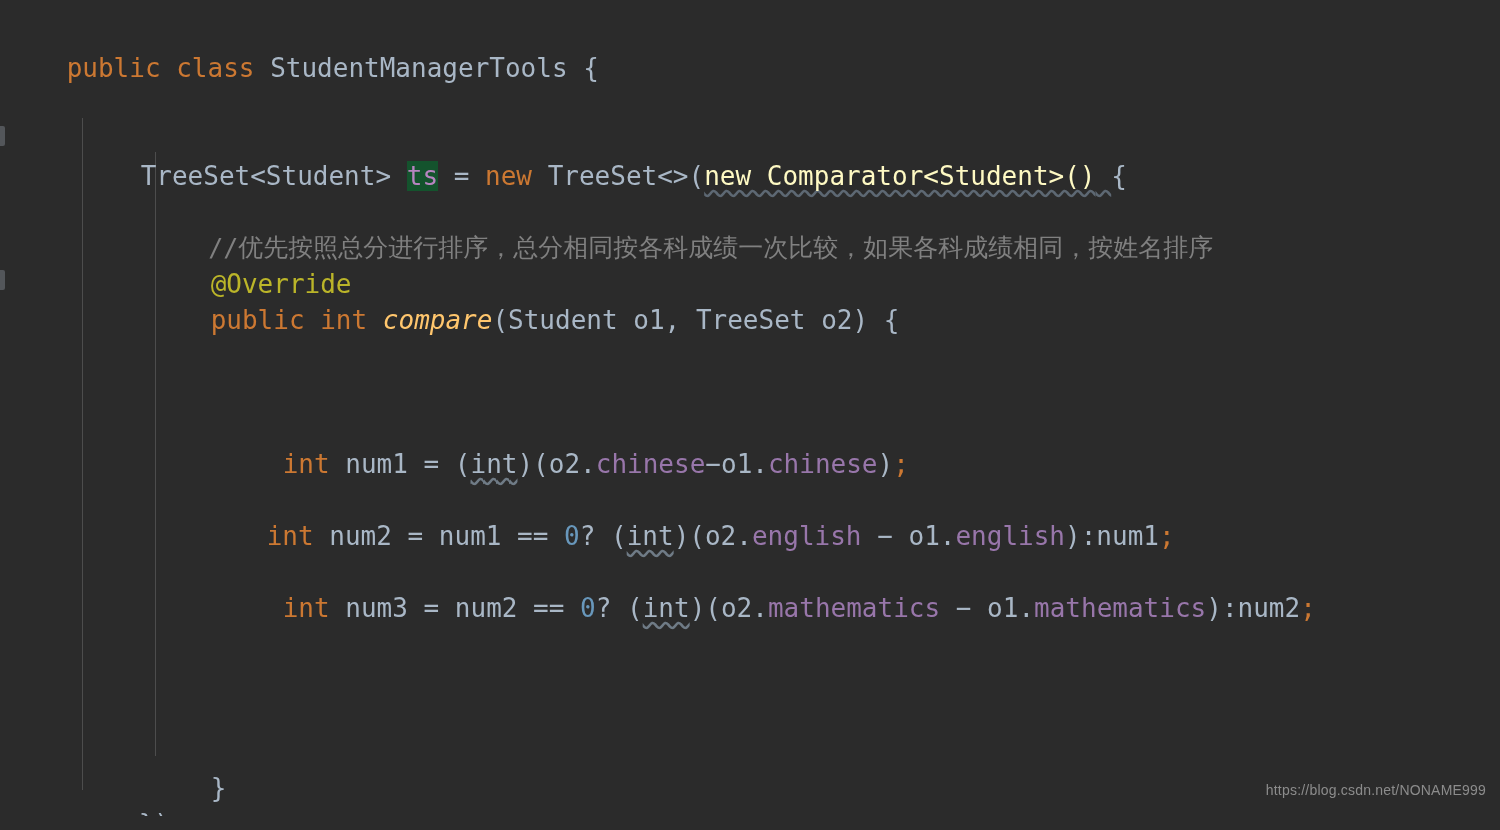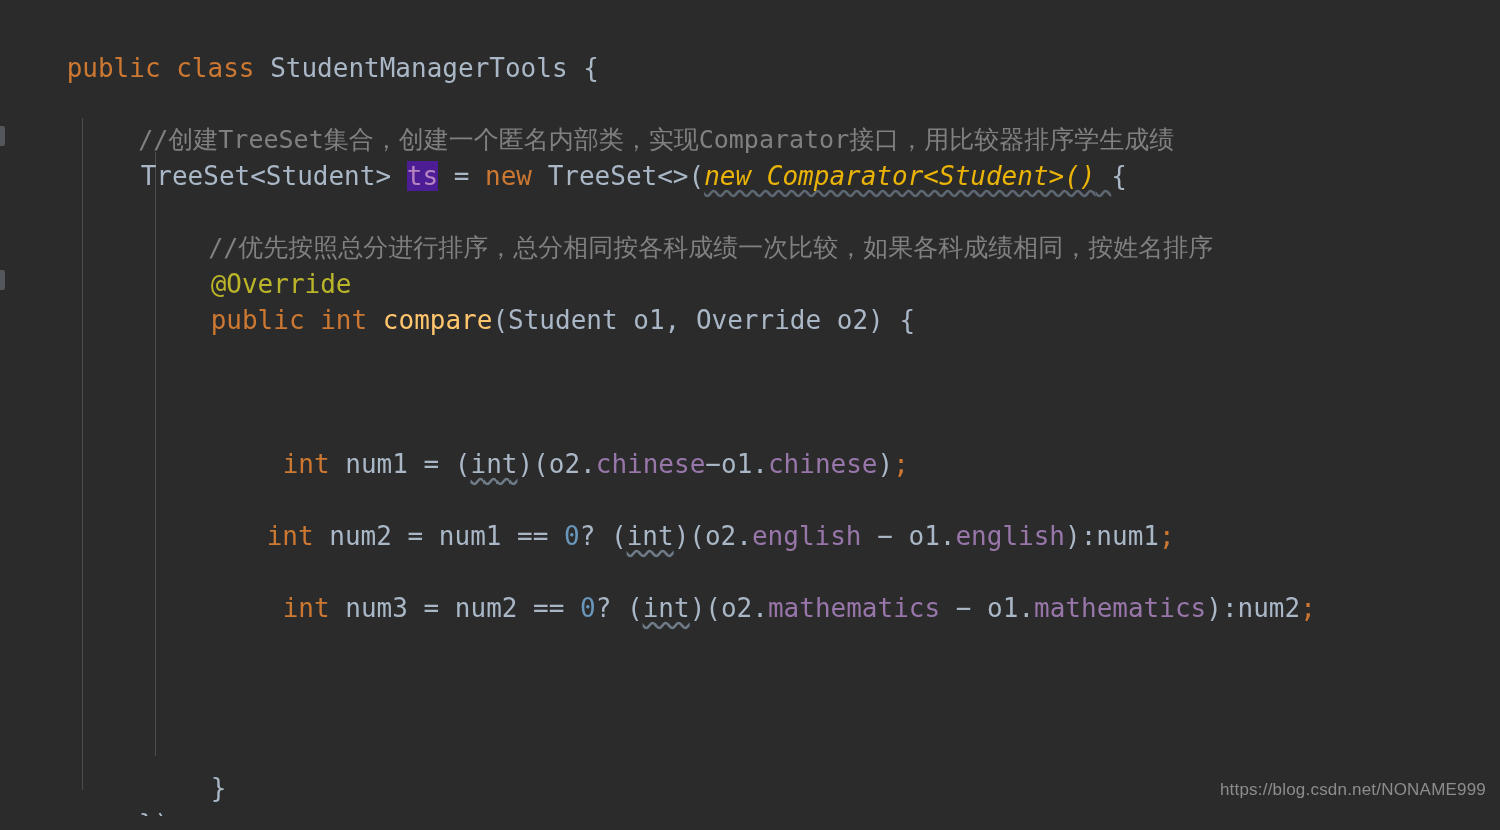--- a/index.html
+++ b/index.html
@@ -44,98 +44,94 @@
     left: 0;
     white-space: pre;
     height: 36px;
   }
 
   
   .kw       { color: #cc7832; }
   .plain    { color: #a9b7c6; }
   .cmt      { color: #808080; }
   .anno     { color: #bbb529; }
-  .method   { color: #ffc66d; }
+  .method   { color: #ffc66d; font-style: italic; }
   .field    { color: #9876aa; }
   .num      { color: #6897bb; }
 
   
   .warn {
     color: #757a7f;
     text-decoration: underline wavy #6f7b86;
     text-decoration-skip-ink: none;
     text-underline-offset: 4px;
   }
   .warn-cast {
     color: #a9b7c6;
     text-decoration: underline wavy #6f7b86;
     text-decoration-skip-ink: none;
     text-underline-offset: 4px;
   }
   .dim-wavy {
-    color: #eab308;
+    color: #fef9c3;
     text-decoration: underline wavy #5d6873;
     text-decoration-skip-ink: none;
     text-underline-offset: 4px;
-    font-style: italic;
   }
 
   
   .hl {
-    background: #4c1d95;
+    background: #14532d;
     color: #b784c0;
   }
   .hl-plain {
     background: #53502f;
     color: #a9b7c6;
   }
 
   .watermark {
     position: absolute;
     right: 14px;
     bottom: 8px;
     font-family: "Liberation Sans", sans-serif;
-    font-size: 17px;
+    font-size: 14px;
     color: #8c8c8c;
     letter-spacing: .2px;
   }
 </style>
 </head>
 <body>
 
 <div id="editor">
 
   <div class="indent-guide guide-a"></div>
   <div class="indent-guide guide-b"></div>
 
   <div class="gutter-mark" style="top:126px;"></div>
   <div class="gutter-mark" style="top:270px;"></div>
 
   <div class="code-line" style="top:14px; left:4px;">
     <span class="kw">public</span><span class="plain"> </span><span class="kw">class</span><span class="plain"> </span><span class="plain">StudentManagerTools</span><span class="plain"> </span><span class="plain">{</span>
   </div>
 
-  <div class="code-line" style="top:86px; left:78px; font-size:25px;">
-    <span class="cmt">//创建TreeSet集合，创建一个匿名内部类，实现Comparator接口，用比较器排序学生成绩</span>
-  </div>
 
   <div class="code-line" style="top:122px; left:78px;">
     <span class="plain">TreeSet&lt;Student&gt;</span><span class="plain"> </span><span class="hl">ts</span><span class="plain"> </span><span class="plain">=</span><span class="plain"> </span><span class="kw">new</span><span class="plain"> </span><span class="plain">TreeSet&lt;&gt;(</span><span class="dim-wavy">new Comparator&lt;Student&gt;()</span><span class="dim-wavy"> </span><span class="plain">{</span>
   </div>
 
   <div class="code-line" style="top:194px; left:148px; font-size:25px;">
     <span class="cmt">//优先按照总分进行排序，总分相同按各科成绩一次比较，如果各科成绩相同，按姓名排序</span>
   </div>
 
   <div class="code-line" style="top:230px; left:148px;">
     <span class="anno">@Override</span>
   </div>
 
   <div class="code-line" style="top:266px; left:148px;">
-    <span class="kw">public</span><span class="plain"> </span><span class="kw">int</span><span class="plain"> </span><span class="method">compare</span><span class="plain">(Student o1, Override o2) </span><span class="plain">{</span>
+    <span class="kw">public</span><span class="plain"> </span><span class="kw">int</span><span class="plain"> </span><span class="method">compare</span><span class="plain">(Student o1, TreeSet o2) </span><span class="plain">{</span>
   </div>
 
 
   <div class="code-line" style="top:410px; left:220px;text-align:center;">
     <span class="kw">int</span><span class="plain"> </span><span class="plain">num1</span><span class="plain"> = (</span><span class="warn-cast">int</span><span class="plain">)(o2.</span><span class="field">chinese</span><span class="plain">−o1.</span><span class="field">chinese</span><span class="plain">)</span><span class="kw">;</span>
   </div>
 
   <div class="code-line" style="top:482px; left:204px;">
     <span class="kw">int</span><span class="plain"> </span><span class="plain">num2</span><span class="plain"> = num1 == </span><span class="num">0</span><span class="plain">? (</span><span class="warn-cast">int</span><span class="plain">)(o2.</span><span class="field">english</span><span class="plain"> − o1.</span><span class="field">english</span><span class="plain">):num1</span><span class="kw">;</span>
   </div>

